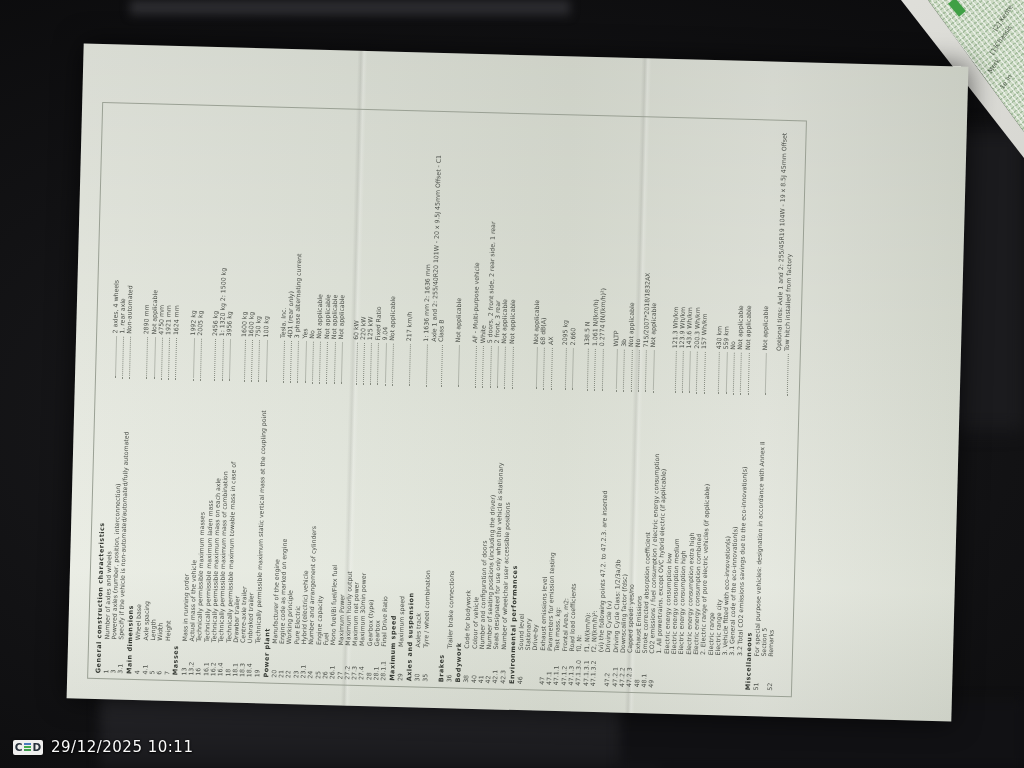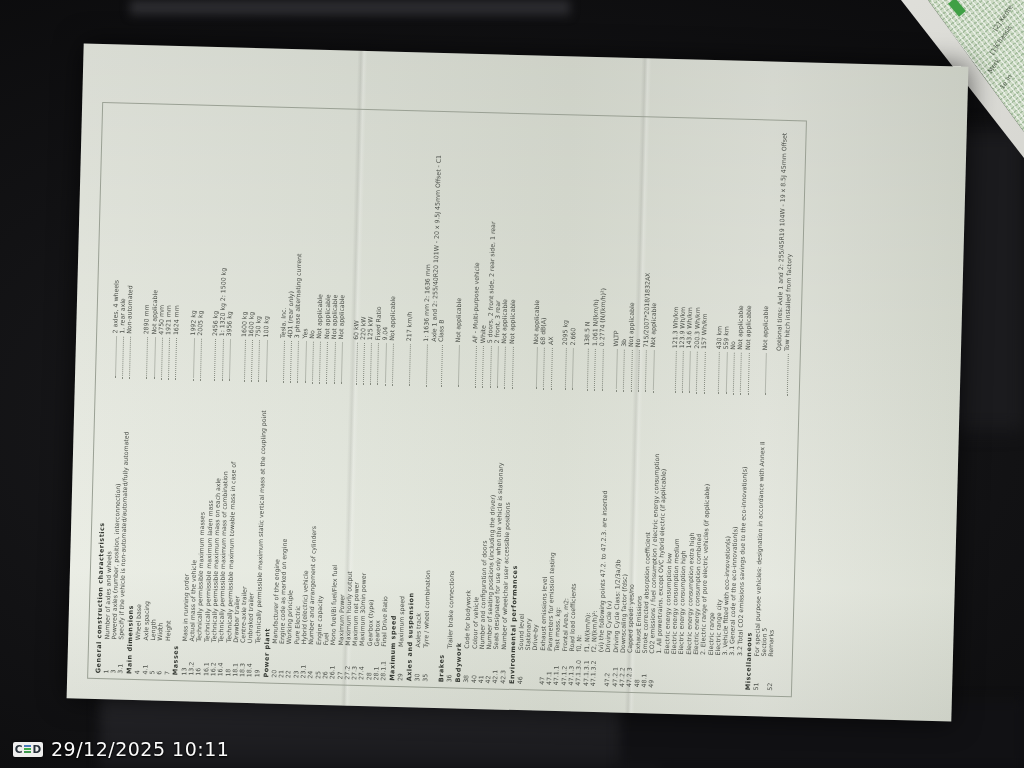--- a/index.html
+++ b/index.html
@@ -51,21 +51,21 @@
 
   
   .stamp{position:absolute;left:13px;top:738px;display:flex;align-items:center;gap:8px;}
   .ced-logo{width:30px;height:15px;background:#efefee;border-radius:2px;
             display:flex;align-items:center;justify-content:center;gap:1.5px;
             box-shadow:0 0 3px rgba(0,0,0,0.6);}
   .ced-letter{font-size:10.5px;font-weight:bold;color:#26303a;line-height:1;}
   .ced-bars{display:flex;flex-direction:column;gap:1px;}
   .ced-bars i{display:block;width:7px;height:2px;}
   .ced-bars i.b1{background:#4a7abc;} .ced-bars i.b2{background:#41ab4a;} .ced-bars i.b3{background:#3f9a4e;}
-  .stamp-time{font-size:19px;color:#fbfbfb;letter-spacing:0.5px;
+  .stamp-time{font-size:15px;color:#fbfbfb;letter-spacing:0.5px;
               text-shadow:0 1px 2px rgba(0,0,0,0.9), 0 0 2px rgba(0,0,0,0.8);}
 </style>
 </head>
 <body>
 
 <div class="scene">
   <div class="bg-top"></div>
   <div class="bg-bottom"></div>
   <div class="bg-bottom2"></div>
   <div class="bg-right"></div>

